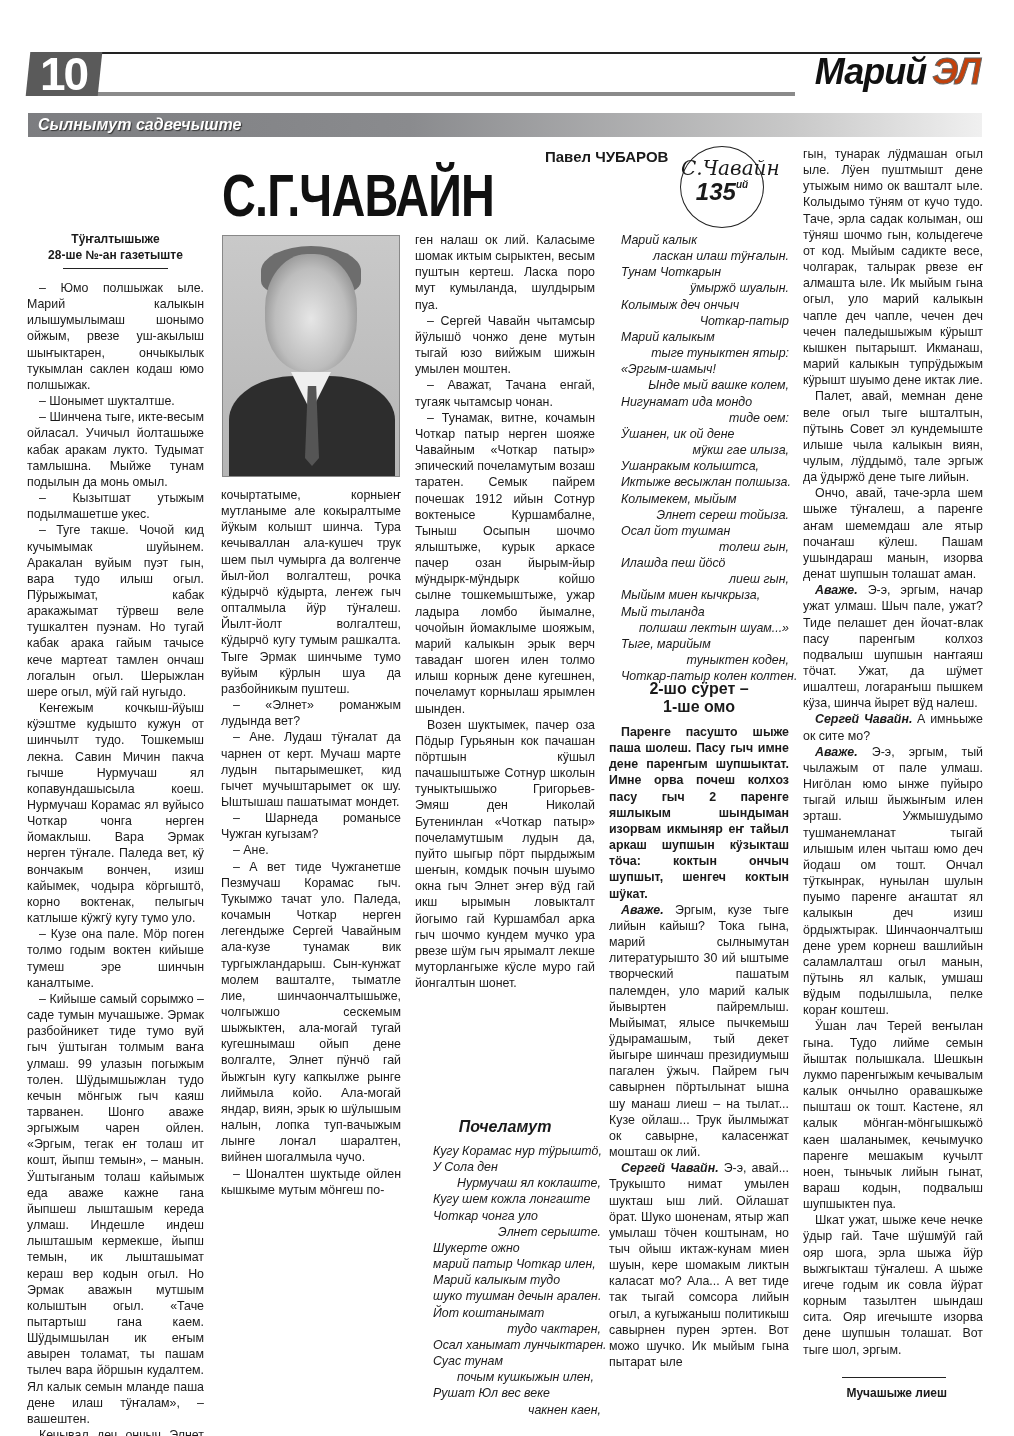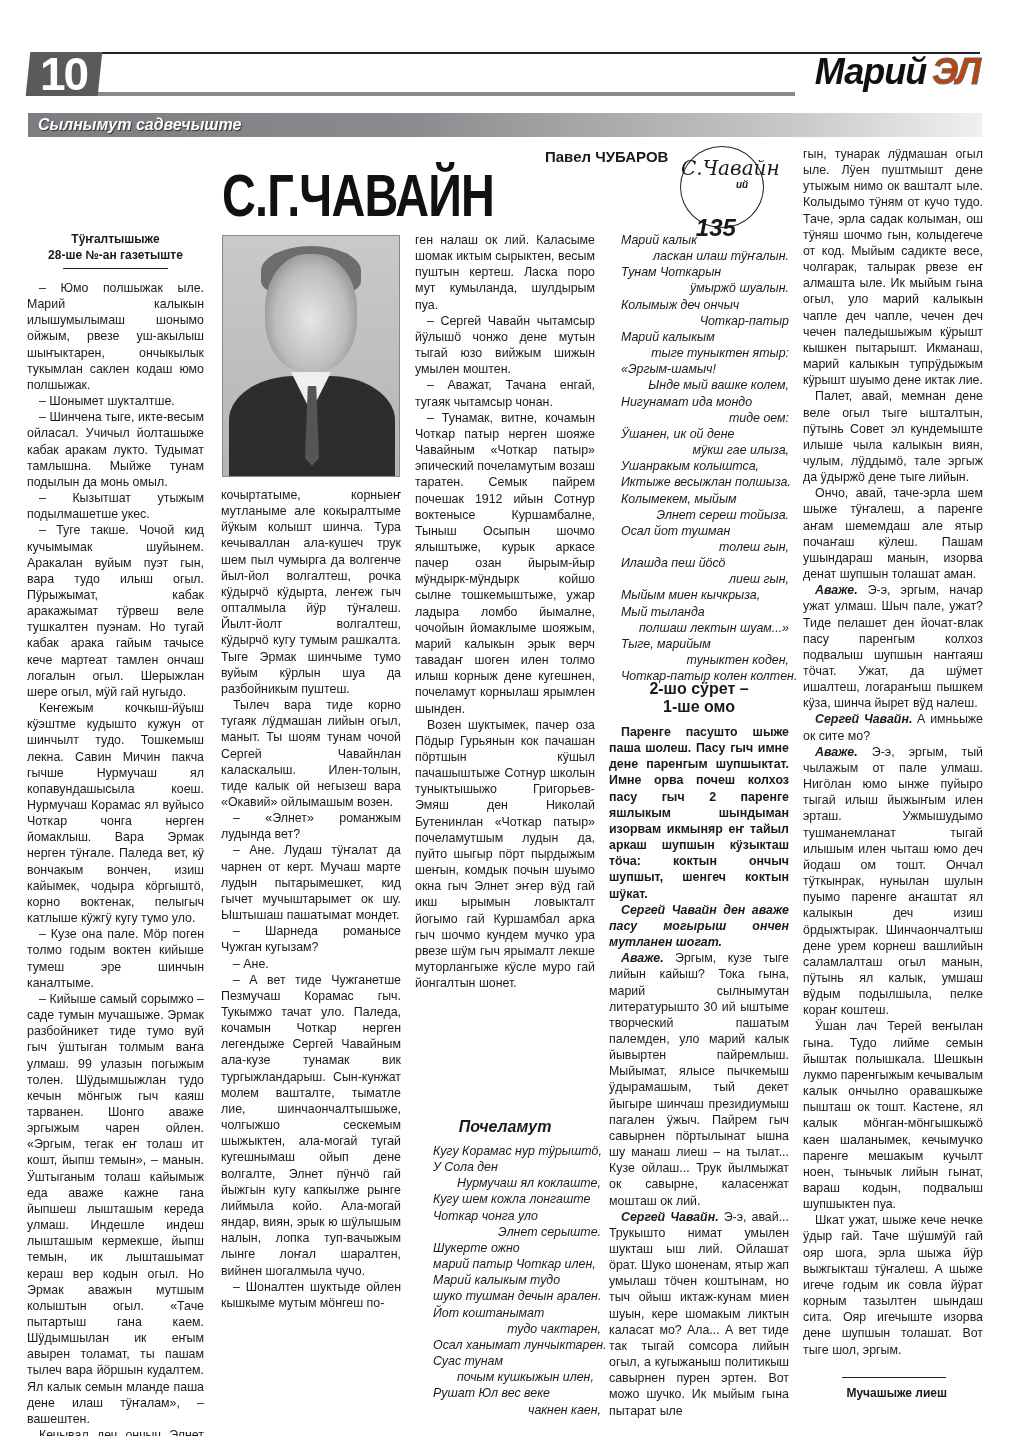--- a/index.html
+++ b/index.html
@@ -21,21 +21,21 @@
   .rubric { position: absolute; left: 28px; top: 113px; width: 954px; height: 24px;
             background: linear-gradient(to right, #7c7d80 0%, #8a8b8e 40%, #c8c8c8 80%, #f0f0f0 100%);
             color: #fff; font-style: italic; font-weight: bold; font-size: 16px; line-height: 24px; padding-left: 10px;
             text-shadow: 1px 1px 1px #333; }
 
   .author { position: absolute; left: 545px; top: 148px; font-weight: bold; font-size: 15px; }
   .title { position: absolute; left: 222px; top: 166px; font-weight: bold; font-size: 60px; line-height: 60px;
            transform: scaleX(0.78); transform-origin: left top; letter-spacing: -1px; color: #111; }
   .badge { position: absolute; left: 680px; top: 146px; width: 84px; height: 82px; border: 1.5px solid #222; border-radius: 50%; text-align: center; }
   .badge .sig { font-family: "DejaVu Serif", serif; font-style: italic; font-size: 20px; margin-top: 10px; display: block; line-height: 22px; }
-  .badge .num { font-style: italic; font-weight: bold; font-size: 24px; line-height: 26px; display: inline-block; margin-top: 36px; }
+  .badge .num { font-style: italic; font-weight: bold; font-size: 24px; line-height: 26px; display: inline-block; }
   .badge .sup { font-style: italic; font-weight: bold; font-size: 10px; vertical-align: top; }
 
   .col { position: absolute; font-size: 12.4px; line-height: 16.15px; text-align: justify; hyphens: none; }
   .col p { text-indent: 12px; }
   .col p.noind { text-indent: 0; }
   .c1 { left: 27px; top: 280px; width: 177px; }
   .c2 { left: 221px; top: 487px; width: 180px; }
   .c3 { left: 415px; top: 232px; width: 180px; }
   .c4 { left: 609px; top: 232px; width: 180px; }
   .c5 { left: 803px; top: 146px; width: 180px; }
@@ -107,21 +107,20 @@
   <p>– Кызытшат утыжым подылмашетше укес.</p>
   <p>– Туге такше. Чочой кид кучымымак шуйынем. Аракалан вуйым пуэт гын, вара тудо илыш огыл. Пӱрыжымат, кабак аракажымат тӱрвеш веле тушкалтен пуэнам. Но тугай кабак арака гайым тачысе кече мартеат тамлен ончаш логалын огыл. Шерыжлан шере огыл, мӱй гай нугыдо.</p>
   <p>Кеҥежым кочкыш-йӱыш кӱэштме кудышто кужун от шинчылт тудо. Тошкемыш лекна. Савин Мичин пакча гычше Нурмучаш ял копавундашысыла коеш. Нурмучаш Корамас ял вуйысо Чоткар чонга нерген йомаклыш. Вара Эрмак нерген тӱҥале. Паледа вет, кӱ вончакым вончен, изиш кайымек, чодыра кӧргыштӧ, корно воктенак, пелыгыч катлыше кӱжгӱ кугу тумо уло.</p>
   <p>– Кузе она пале. Мӧр поген толмо годым воктен кийыше тумеш эре шинчын каналтыме.</p>
   <p>– Кийыше самый сорымжо – саде тумын мучашыже. Эрмак разбойникет тиде тумо вуй гыч ӱштыган толмым ваҥа улмаш. 99 улазын погыжым толен. Шӱдымшыжлан тудо кечын мӧнгыж гыч каяш тарванен. Шонго аваже эргыжым чарен ойлен. «Эргым, тегак еҥ толаш ит кошт, йыпш темын», – манын. Ӱштыганым толаш кайымыж еда аваже кажне гана йыпшеш лышташым кереда улмаш. Индешле индеш лышташым кермекше, йыпш темын, ик лышташымат кераш вер кодын огыл. Но Эрмак аважын мутшым колыштын огыл. «Таче пытартыш гана каем. Шӱдымшылан ик еҥым авырен толамат, ты пашам тылеч вара йӧршын кудалтем. Ял калык семын мланде паша дене илаш тӱҥалам», – вашештен.</p>
   <p>Кечывал деч ончыч Элнет воктек толын, тумо вуйыш кӱзен, имне шинчалме, орва</p>
 </div>
 
 <div class="col c2">
   <p class="noind">кочыртатыме, корныеҥ мутланыме але кокыралтыме йӱкым колышт шинча. Тура кечываллан ала-кушеч трук шем пыл чумырга да волгенче йыл-йол волгалтеш, рочка кӱдырчӧ кӱдырта, леҥеж гыч опталмыла йӱр тӱҥалеш. Йылт-йолт волгалтеш, кӱдырчӧ кугу тумым рашкалта. Тыге Эрмак шинчыме тумо вуйым кӱрлын шуа да разбойникым пуштеш.</p>
-  <p>Тылеч вара тиде корно тугаяк лӱдмашан лийын огыл, маныт. Ты шоям тунам чочой Сергей Чавайнлан каласкалыш. Илен-толын, тиде калык ой негызеш вара «Окавий» ойлымашым возен.</p>
   <p>– «Элнет» романжым лудында вет?</p>
   <p>– Ане. Лудаш тӱҥалат да чарнен от керт. Мучаш марте лудын пытарымешкет, кид гычет мучыштарымет ок шу. Ыштышаш пашатымат мондет.</p>
   <p>– Шарнеда романысе Чужган кугызам?</p>
   <p>– Ане.</p>
   <p>– А вет тиде Чужганетше Пезмучаш Корамас гыч. Тукымжо тачат уло. Паледа, кочамын Чоткар нерген легендыже Сергей Чавайным ала-кузе тунамак вик тургыжландарыш. Сын-кунжат молем вашталте, тыматле лие, шинчаончалтышыже, чолгыжшо сескемым шыжыктен, ала-могай тугай кугешнымаш ойып дене волгалте, Элнет пӱнчӧ гай йыжгын кугу капкылже рынге лиймыла койо. Ала-могай яндар, виян, эрык ю шӱлышым налын, лопка туп-вачыжым лынге лоҥал шаралтен, вийнен шогалмыла чучо.</p>
   <p>– Шоналтен шуктыде ойлен кышкыме мутым мӧнгеш по-</p>
 </div>
 
 <div class="col c3">
   <p class="noind">ген налаш ок лий. Каласыме шомак иктым сырыктен, весым пуштын кертеш. Ласка поро мут кумыланда, шулдырым пуа.</p>
@@ -183,21 +182,20 @@
     <div class="">Чоткар-патыр колен колтен.</div>
   </div>
 
 <div class="scene">
   <div>2-шо сӱрет –</div>
   <div>1-ше омо</div>
 </div>
 
 <div class="col c4" style="top:724px;">
   <p class="bold">Паренге пасушто шыже паша шолеш. Пасу гыч имне дене паренгым шупшыктат. Имне орва почеш колхоз пасу гыч 2 паренге яшлыкым шындыман изорвам икмыняр еҥ тайыл аркаш шупшын кӱзыкташ тӧча: коктын ончыч шупшыт, шенгеч коктын шӱкат.</p>
-  <p class="bi">Сергей Чавайн ден аваже пасу могырыш ончен мутланен шогат.</p>
   <p><span class="bi">Аваже.</span><span> Эргым, кузе тыге лийын кайыш? Тока гына, марий сылнымутан литературышто 30 ий ыштыме творческий пашатым палемден, уло марий калык йывыртен пайремлыш. Мыйымат, ялысе пычкемыш ӱдырамашым, тый декет йыгыре шинчаш президиумыш пагален ӱжыч. Пайрем гыч савырнен пӧртылынат ышна шу манаш лиеш – на тылат... Кузе ойлаш... Трук йылмыжат ок савырне, каласенжат мошташ ок лий.</span></p>
   <p><span class="bi">Сергей Чавайн.</span><span> Э-э, авай... Трукышто нимат умылен шукташ ыш лий. Ойлашат ӧрат. Шуко шоненам, ятыр жап умылаш тӧчен коштынам, но тыч ойыш иктаж-кунам миен шуын, кере шомакым ликтын каласат мо? Ала... А вет тиде так тыгай сомсора лийын огыл, а кугыжаныш политикыш савырнен пурен эртен. Вот можо шучко. Ик мыйым гына пытарат ыле</span></p>
 </div>
 
 <div class="col c5">
   <p class="noind"><span class="bi"></span><span>гын, тунарак лӱдмашан огыл ыле. Лӱен пуштмышт дене утыжым нимо ок вашталт ыле. Колыдымо тӱням от кучо тудо. Таче, эрла садак колыман, ош тӱняш шочмо гын, колыдегече от код. Мыйым садикте весе, чолгарак, талырак рвезе еҥ алмашта ыле. Ик мыйым гына огыл, уло марий калыкын чапле деч чапле, чечен деч чечен паледышыжым кӱрышт кышкен пытарышт. Икманаш, марий калыкын тупрӱдыжым кӱрышт шуымо дене иктак лие.</span></p>
   <p><span class="bi"></span><span>Палет, авай, мемнан дене веле огыл тыге ышталтын, пӱтынь Совет эл кундемыште илыше чыла калыкын виян, чулым, лӱддымӧ, тале эргыж да ӱдыржӧ дене тыге лийын.</span></p>
   <p><span class="bi"></span><span>Ончо, авай, таче-эрла шем шыже тӱҥалеш, а паренге аҥам шемемдаш але ятыр почаҥаш кӱлеш. Пашам ушындараш манын, изорва денат шупшын толашат аман.</span></p>
   <p><span class="bi">Аваже.</span><span> Э-э, эргым, начар ужат улмаш. Шыч пале, ужат? Тиде пелашет ден йочат-влак пасу паренгым колхоз подвалыш шупшын наҥгаяш тӧчат. Ужат, да шӱмет ишалтеш, логараҥыш пышкем кӱза, шинча йырет вӱд налеш.</span></p>
   <p><span class="bi">Сергей Чавайн.</span><span> А имньыже ок сите мо?</span></p>

